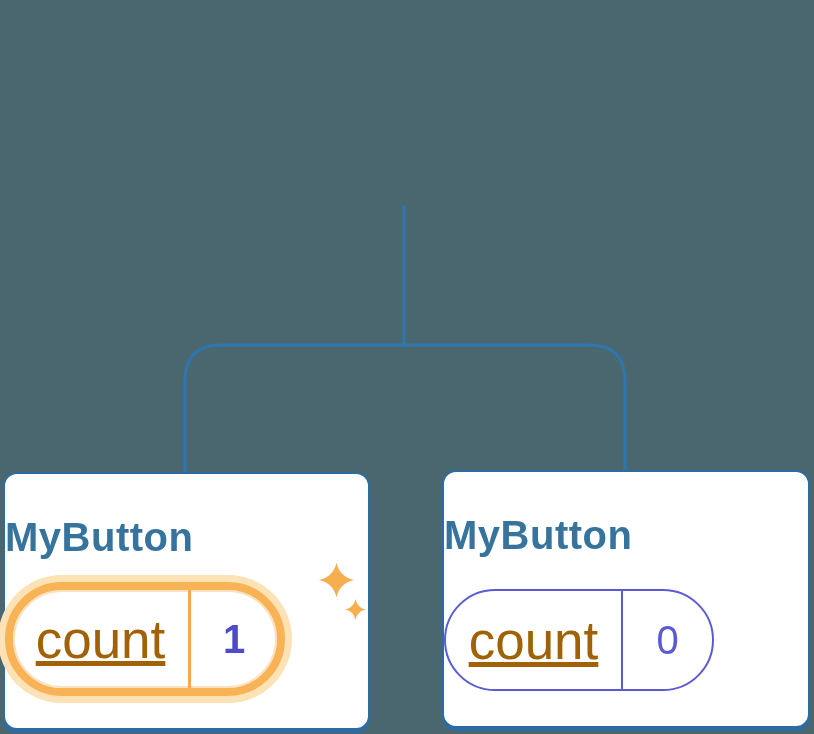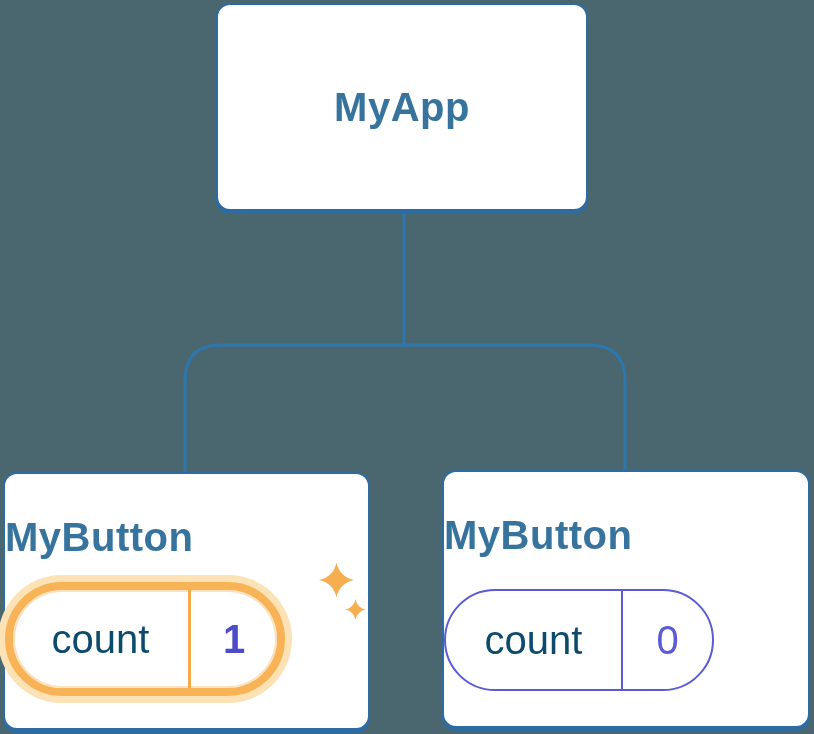--- a/index.html
+++ b/index.html
@@ -57,22 +57,23 @@
   .pill.hot {
     margin-top: 22px;
     width: 280px; height: 114px;
     border: 8px solid #F9B357;
     border-radius: 58px;
     box-shadow: 0 0 0 7px #FCE2B4, inset 0 0 0 2px rgba(245,169,76,0.35);
   }
   .pill-label {
     flex: 1;
     display: flex; align-items: center; justify-content: center;
-    font-size: 40px;
-    color: #0c4a6e;
+    font-size: 53px;
+    color: #a16207;
+    text-decoration: underline;
   }
   .pill-divider { width: 2px; background: #5B5BD6; }
   .pill.hot .pill-divider { width: 3px; background: #F5A94C; }
   .pill-value {
     width: 89px;
     display: flex; align-items: center; justify-content: center;
     font-size: 40px;
     color: #5B5BD6;
   }
   .pill.hot .pill-value { width: 86px; font-weight: 700; color: #4E4BC8; }
@@ -88,23 +89,20 @@
 </head>
 <body>
 
 <div class="stage">
 
   <svg class="connector-svg" viewBox="0 0 814 734" xmlns="http://www.w3.org/2000/svg">
     <path d="M404 205 L404 347" fill="none" stroke="#2E76AE" stroke-width="3"></path>
     <path d="M185 482 L185 381 Q185 345 221 345 L589 345 Q625 345 625 381 L625 480" fill="none" stroke="#2E76AE" stroke-width="3"></path>
   </svg>
 
-  <div class="card root">
-    <div class="node-title">MyApp</div>
-  </div>
 
   <div class="card child child-left">
     <div class="node-title">MyButton</div>
     <div class="pill hot">
       <span class="pill-label">count</span>
       <span class="pill-divider"></span>
       <span class="pill-value">1</span>
     </div>
     <span class="sparkles">
       <svg class="sparkle-big" viewBox="0 0 24 24" xmlns="http://www.w3.org/2000/svg">

